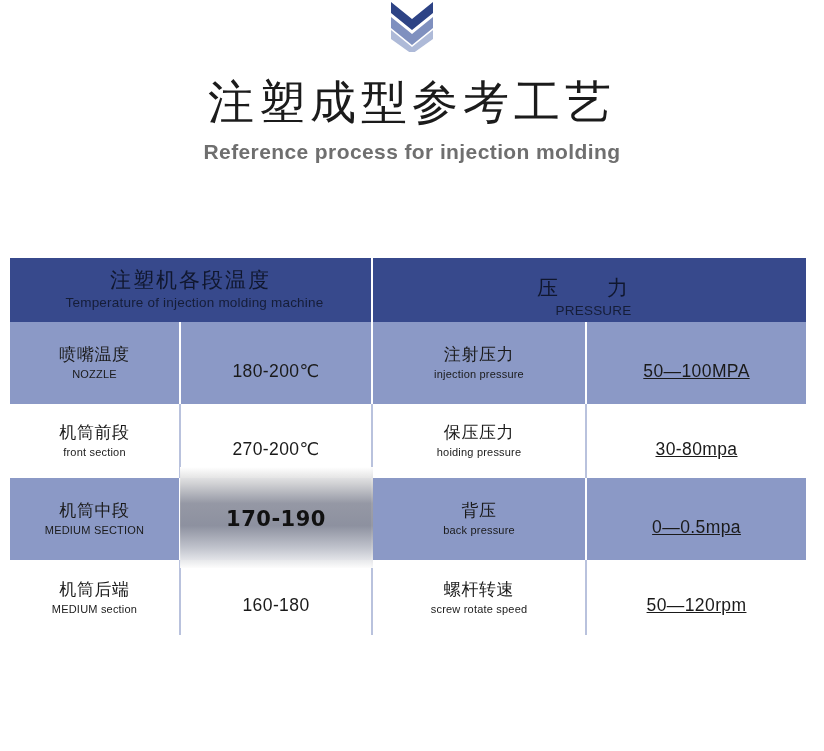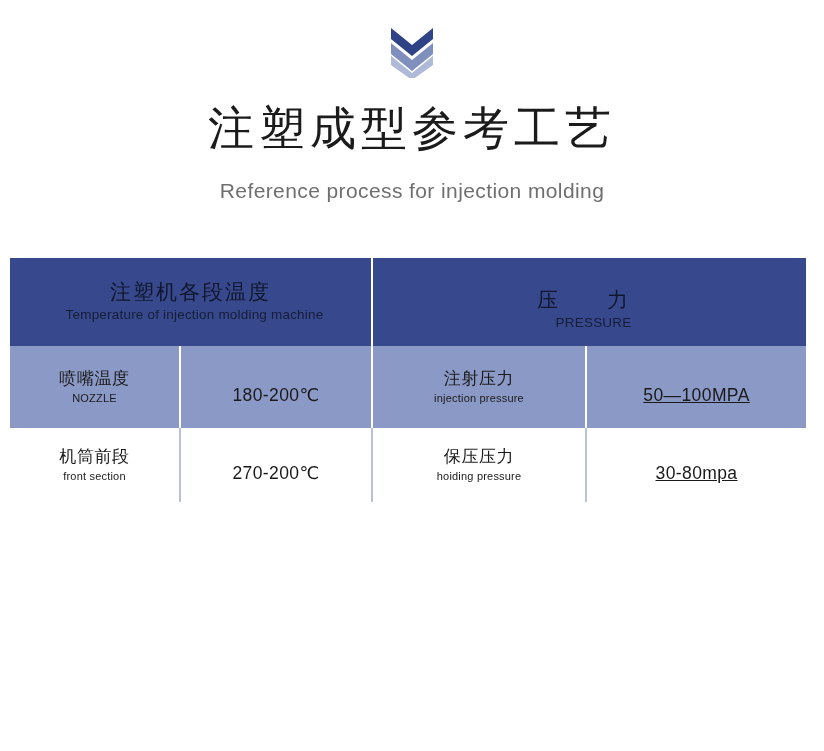--- a/index.html
+++ b/index.html
@@ -11,21 +11,20 @@
     height: 751px;
     background: #ffffff;
     font-family: "Liberation Sans", "DejaVu Sans", sans-serif;
     overflow: hidden;
     position: relative;
   }
 
   
   .banner {
     width: 824px;
-    padding-top: 26px;
     text-align: center;
     box-sizing: border-box;
   }
   .chevron-mark {
     width: 46px;
     height: 52px;
     margin: 0 auto;
     display: block;
   }
   .page-title {
@@ -33,23 +32,23 @@
     line-height: 1.05;
     color: #1b1b1b;
     font-weight: 400;
     letter-spacing: 5px;
     margin: 26px 0 0 0;
     font-family: "DejaVu Sans", "Liberation Sans", sans-serif;
   }
   .page-subtitle {
     font-size: 21px;
     color: #6f6f6f;
-    font-weight: 400;
+    font-weight: 700;
     letter-spacing: 0.4px;
-    margin: 27px 0 0 0;
+    margin: 14px 0 0 0;
     font-family: "Liberation Sans", "DejaVu Sans", sans-serif;
   }
 
   
   .spec-table {
     position: absolute;
     left: 10px;
     top: 258px;
     width: 796px;
     border-collapse: collapse;
@@ -60,21 +59,21 @@
     padding: 0;
     text-align: center;
     vertical-align: middle;
     border: none;
     font-family: "Liberation Sans", "DejaVu Sans", sans-serif;
   }
 
   
   .hdr-row td {
     background: #37498c;
-    height: 88px;
+    height: 64px;
     color: #121a33;
     border-right: 2px solid #ffffff;
   }
   .hdr-row td:last-child { border-right: none; }
   .hdr-cn {
     font-size: 21px;
     letter-spacing: 2px;
     line-height: 1.25;
     color: #10172e;
   }
@@ -212,17 +211,50 @@
       </td>
       <td>
         <div class="cell-cn">保压压力</div>
         <div class="cell-en">hoiding pressure</div>
       </td>
       <td>
         <div class="cell-val">30-80mpa</div>
       </td>
     </tr>
 
-
+    <tr class="tint-row row-medium">
+      <td>
+        <div class="cell-cn">机筒中段</div>
+        <div class="cell-en">MEDIUM SECTION</div>
+      </td>
+      <td class="hl-cell">
+        <div class="hl-overlay"></div>
+        <div class="hl-text">170-190</div>
+      </td>
+      <td>
+        <div class="cell-cn">背压</div>
+        <div class="cell-en">back pressure</div>
+      </td>
+      <td>
+        <div class="cell-val">0—0.5mpa</div>
+      </td>
+    </tr>
+
+    <tr class="plain-row row-rear">
+      <td>
+        <div class="cell-cn">机筒后端</div>
+        <div class="cell-en">MEDIUM  section</div>
+      </td>
+      <td>
+        <div class="cell-val">160-180</div>
+      </td>
+      <td>
+        <div class="cell-cn">螺杆转速</div>
+        <div class="cell-en">screw rotate speed</div>
+      </td>
+      <td>
+        <div class="cell-val">50—120rpm</div>
+      </td>
+    </tr>
 
 
   </tbody>
 </table>
 
 </body></html>

